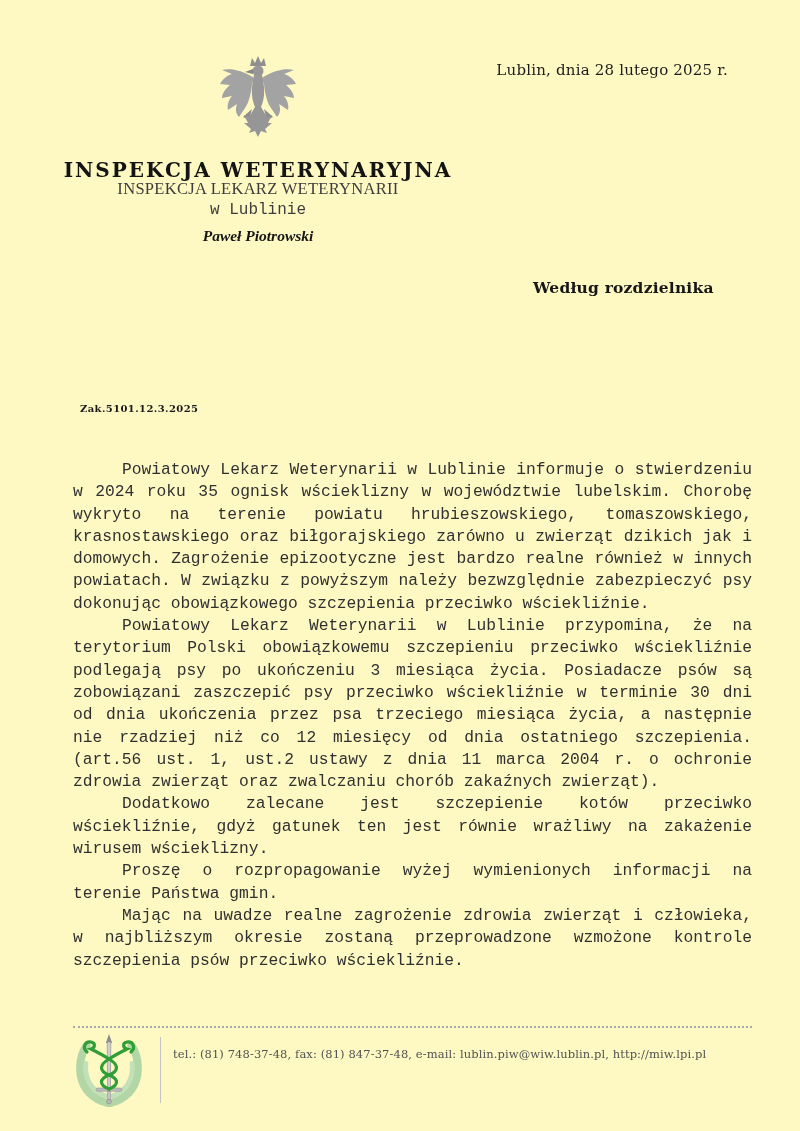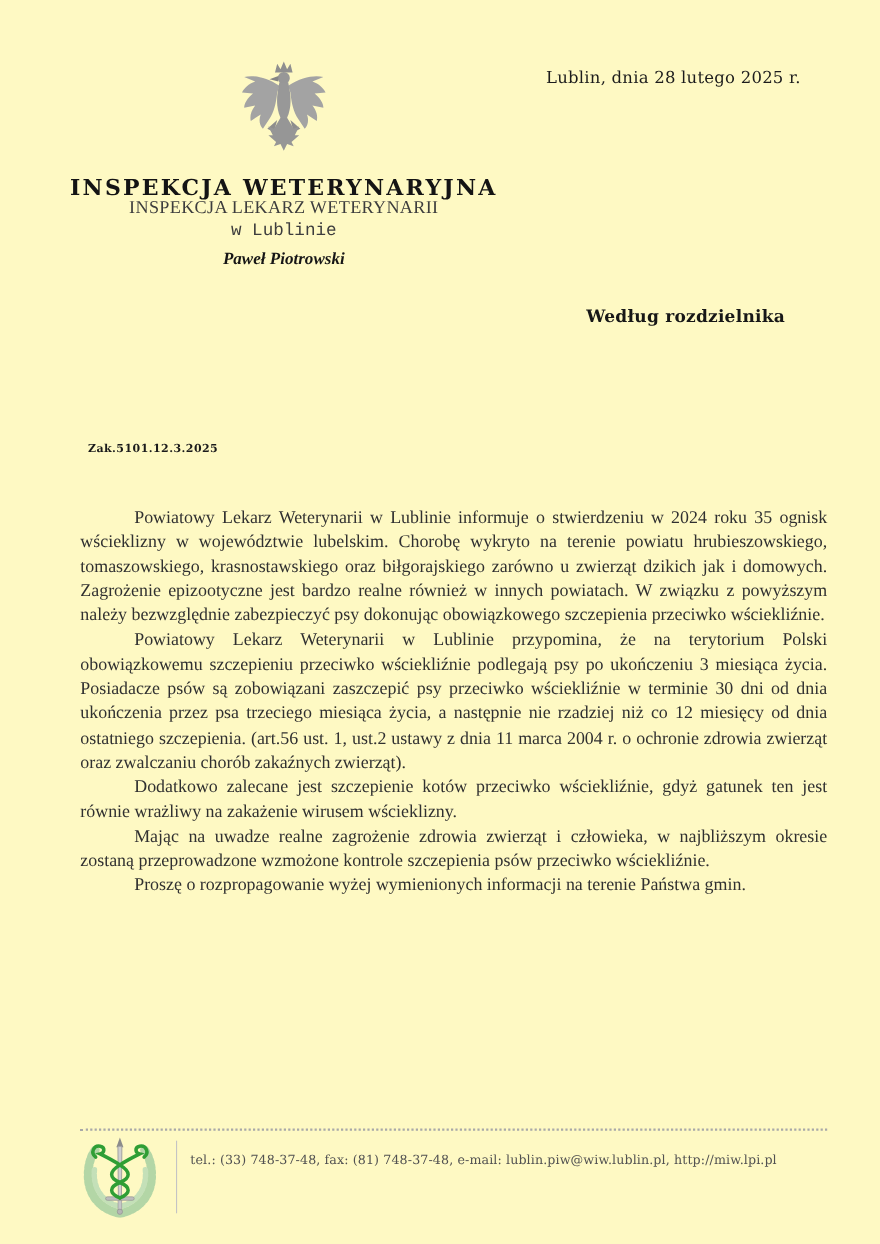--- a/index.html
+++ b/index.html
@@ -28,21 +28,21 @@
     font-family:"DejaVu Serif", serif;font-weight:bold;font-size:15.5px;color:#171717;letter-spacing:.2px;
   }
   .reference{
     left:80px;top:403px;white-space:nowrap;
     font-family:"DejaVu Serif", serif;font-weight:bold;font-size:10px;letter-spacing:.4px;color:#1b1b1b;
   }
   .body-text{
     left:73px;top:459px;width:679px;
     font-size:16.3px;line-height:22.3px;text-align:justify;color:#303030;
   }
-  .body-text p{margin:0;text-indent:49px;}
+  .body-text p{margin:0;text-indent:49px;font-family:Liberation Mono, monospace;}
 
   .footer-rule{left:73px;top:1026px;width:679px;height:0;border-top:2px dotted #a8a8a8;}
   .footer-logo{left:73px;top:1033px;}
   .footer-vsep{left:160px;top:1037px;width:1px;height:66px;background:#c4c4c4;}
   .footer-text{left:173px;top:1043px;font-family:"DejaVu Serif", serif;}
   .footer-org{font-size:14px;letter-spacing:1.6px;color:#4c4c4c;white-space:nowrap;}
   .footer-addr{margin-top:4px;font-size:11px;letter-spacing:1.3px;color:#6f6f6f;white-space:nowrap;}
   .footer-tel{margin-top:4px;font-size:11.5px;letter-spacing:.1px;color:#515151;white-space:nowrap;}
 </style>
 </head>
@@ -78,22 +78,22 @@
   <div class="abs office-2 center-x">w Lublinie</div>
   <div class="abs signatory center-x">Paweł Piotrowski</div>
 
   <div class="abs distribution">Według rozdzielnika</div>
   <div class="abs reference">Zak.5101.12.3.2025</div>
 
   <div class="abs body-text">
     <p>Powiatowy Lekarz Weterynarii w Lublinie informuje o stwierdzeniu w 2024 roku 35 ognisk wścieklizny w województwie lubelskim. Chorobę wykryto na terenie powiatu hrubieszowskiego, tomaszowskiego, krasnostawskiego oraz biłgorajskiego zarówno u zwierząt dzikich jak i domowych. Zagrożenie epizootyczne jest bardzo realne również w innych powiatach. W związku z powyższym należy bezwzględnie zabezpieczyć psy dokonując obowiązkowego szczepienia przeciwko wściekliźnie.</p>
     <p>Powiatowy Lekarz Weterynarii w Lublinie przypomina, że na terytorium Polski obowiązkowemu szczepieniu przeciwko wściekliźnie podlegają psy po ukończeniu 3 miesiąca życia. Posiadacze psów są zobowiązani zaszczepić psy przeciwko wściekliźnie w terminie 30 dni od dnia ukończenia przez psa trzeciego miesiąca życia, a następnie nie rzadziej niż co 12 miesięcy od dnia ostatniego szczepienia. (art.56 ust. 1, ust.2  ustawy z dnia 11 marca 2004 r. o ochronie zdrowia zwierząt oraz zwalczaniu chorób zakaźnych zwierząt).</p>
     <p>Dodatkowo zalecane jest szczepienie kotów przeciwko wściekliźnie, gdyż gatunek ten jest równie wrażliwy na zakażenie wirusem wścieklizny.</p>
+    <p>Proszę o rozpropagowanie wyżej wymienionych informacji na terenie Państwa gmin.</p>
     <p>Mając na uwadze realne zagrożenie zdrowia zwierząt i człowieka, w najbliższym okresie zostaną przeprowadzone wzmożone kontrole szczepienia psów przeciwko wściekliźnie.</p>
-    <p>Proszę o rozpropagowanie wyżej wymienionych informacji na terenie Państwa gmin.</p>
   </div>
 
   <div class="abs footer-rule"></div>
 
   <div class="abs footer-logo">
     <svg width="72" height="74" viewBox="0 0 72 74" xmlns="http://www.w3.org/2000/svg">
 
       <path d="M35 70 C14 65 4 48 8 26 C9 21 11 16 14 12" fill="none" stroke="#b3d6a6" stroke-width="8" stroke-dasharray="2.4 2.6" stroke-linecap="round"></path>
       <path d="M37 70 C58 65 68 48 64 26 C63 21 61 16 58 12" fill="none" stroke="#b3d6a6" stroke-width="8" stroke-dasharray="2.4 2.6" stroke-linecap="round"></path>
       <path d="M33 63 C18 58 11 45 13 29" fill="none" stroke="#c4e0b8" stroke-width="5" stroke-dasharray="2 2.4" stroke-linecap="round"></path>
@@ -106,16 +106,16 @@
       <circle cx="36" cy="68.6" r="2.4" fill="#b5b5b5" stroke="#8f8f8f" stroke-width="0.6"></circle>
 
       <path d="M14 19 C9 15 12 8 18 9 C23 10 22 15 18 16 C24 19 30 22 36 26 C46 32 46 38 36 42 C26 46 26 52 36 56" fill="none" stroke="#2f9e35" stroke-width="3.2" stroke-linecap="round"></path>
       <path d="M58 19 C63 15 60 8 54 9 C49 10 50 15 54 16 C48 19 42 22 36 26 C26 32 26 38 36 42 C46 46 46 52 36 56" fill="none" stroke="#2f9e35" stroke-width="3.2" stroke-linecap="round"></path>
     </svg>
   </div>
 
   <div class="abs footer-vsep"></div>
 
   <div class="abs footer-text">
-    <div class="footer-tel">tel.: (33) 748-37-48, fax: (81) 748-37-48, e-mail: lublin.piw@wiw.lublin.pl, http://miw.lpi.pl</div>
+    <div class="footer-tel">tel.: (81) 748-37-48, fax: (81) 847-37-48, e-mail: lublin.piw@wiw.lublin.pl, http://miw.lpi.pl</div>
   </div>
 
 </div>
 
 </body></html>

